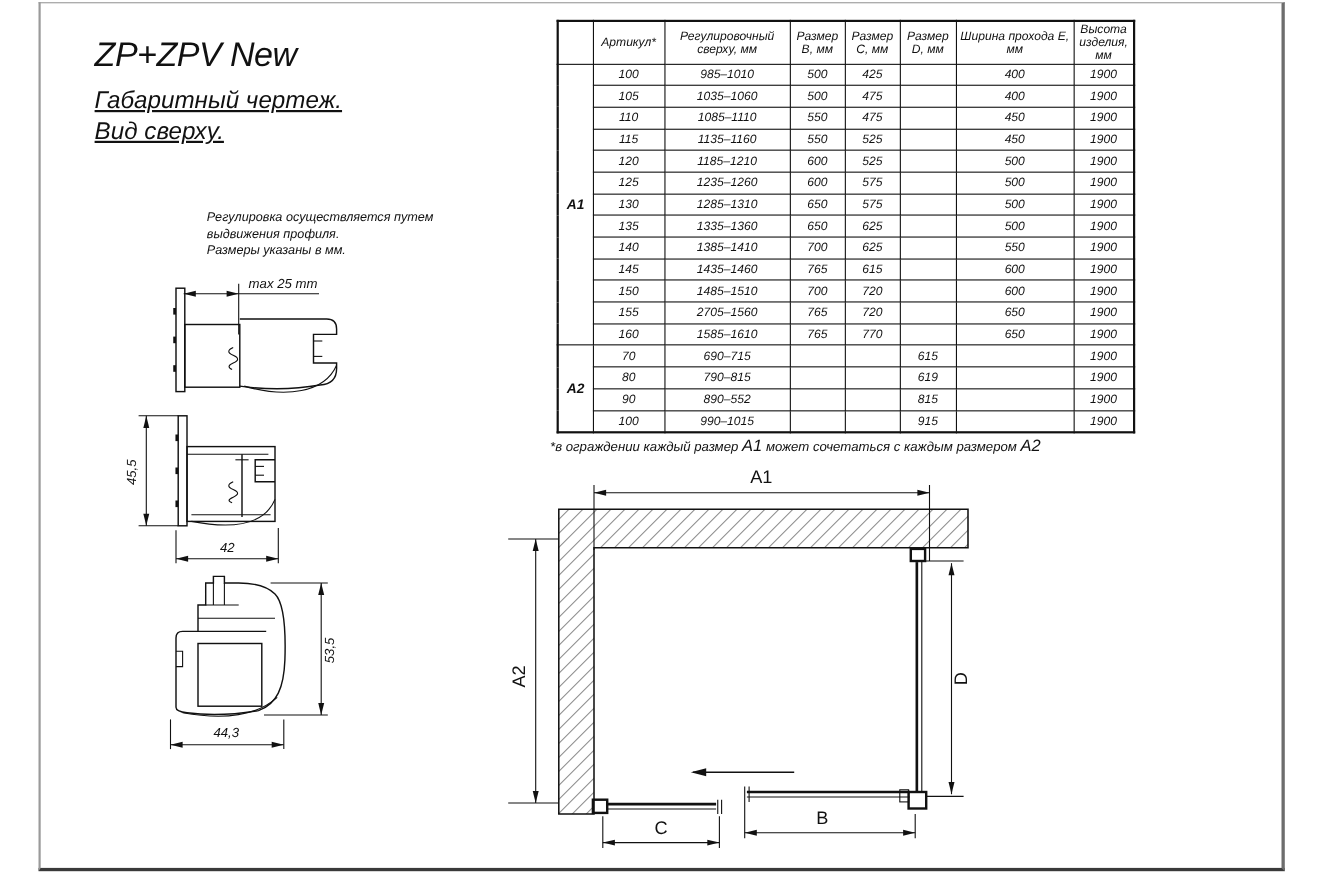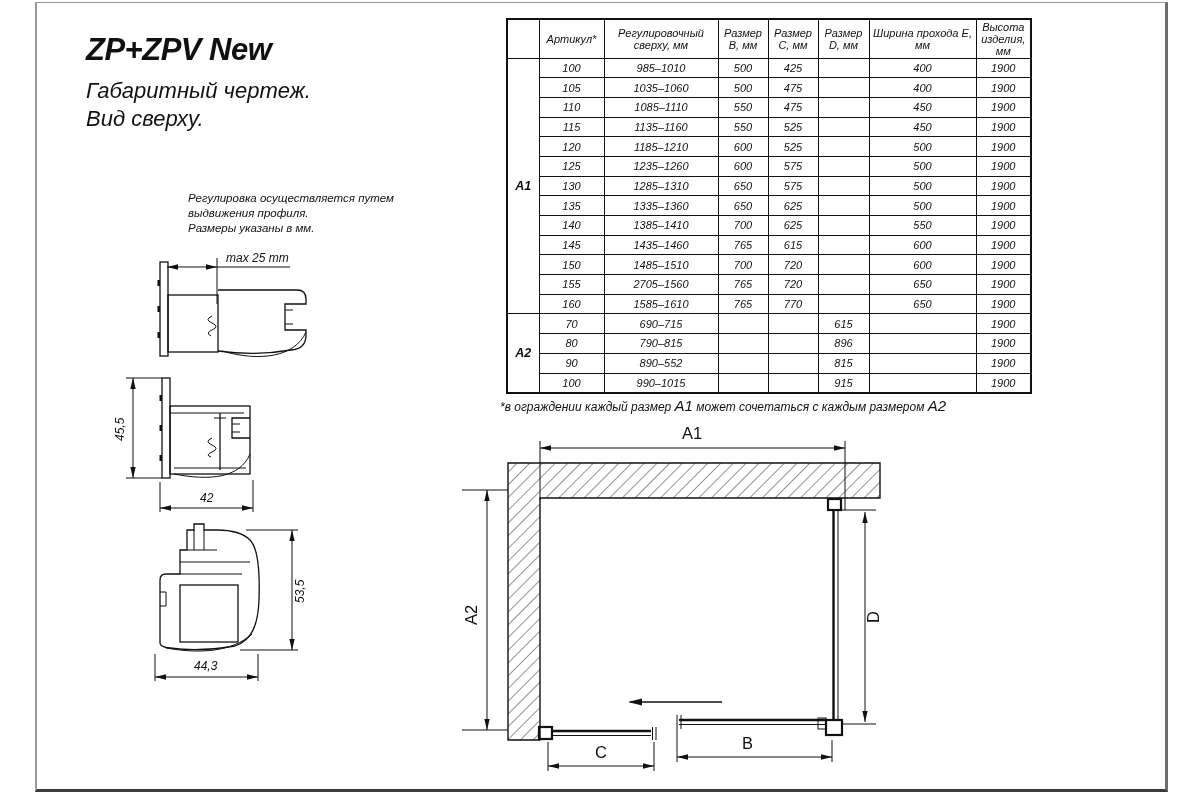--- a/index.html
+++ b/index.html
@@ -2,22 +2,22 @@
 <html><head>
 <meta charset="utf-8">
 <style>
   html,body{margin:0;padding:0;background:#fff;}
   #stage{position:relative;width:1200px;height:800px;background:#fff;overflow:hidden;
          font-family:"Liberation Sans",sans-serif;color:#111;}
   #sheet{position:absolute;left:35px;top:2px;width:1128px;height:786px;background:#fff;
          border-top:1px solid #9a9a9a;border-left:2px solid #9a9a9a;
          border-right:3px solid #6d6d6d;border-bottom:3px solid #3a3a3a;}
   .abs{position:absolute;}
-  #title{left:86px;top:32px;font-size:31px;font-weight:700;font-style:italic;letter-spacing:-0.5px;}
-  .subtitle{left:86px;font-size:22px;font-style:italic;}
+  #title{left:86px;top:32px;font-size:31px;font-weight:400;font-style:italic;letter-spacing:-0.5px;}
+  .subtitle{left:86px;font-size:22px;font-style:italic;text-decoration:underline;}
   #subtitle1{top:78px;} #subtitle2{top:106px;}
   #note{left:140px;top:191px;width:220px;font-size:11.5px;font-style:italic;line-height:1.32;margin-left:48px;}
   
   #size-table{left:506px;top:18px;}
   table.spec{border-collapse:collapse;table-layout:fixed;width:524px;
              font-size:11px;font-style:italic;color:#111;}
   table.spec th,table.spec td{border:1px solid #111;text-align:center;vertical-align:middle;
              padding:0 2px;overflow:hidden;}
   table.spec{border:2px solid #111;}
   table.spec thead tr{height:39px;}
@@ -357,21 +357,21 @@
             <td></td>
             <td>615</td>
             <td></td>
             <td>1900</td>
           </tr>
           <tr>
             <td>80</td>
             <td>790–815</td>
             <td></td>
             <td></td>
-            <td>896</td>
+            <td>619</td>
             <td></td>
             <td>1900</td>
           </tr>
           <tr>
             <td>90</td>
             <td>890–552</td>
             <td></td>
             <td></td>
             <td>815</td>
             <td></td>

